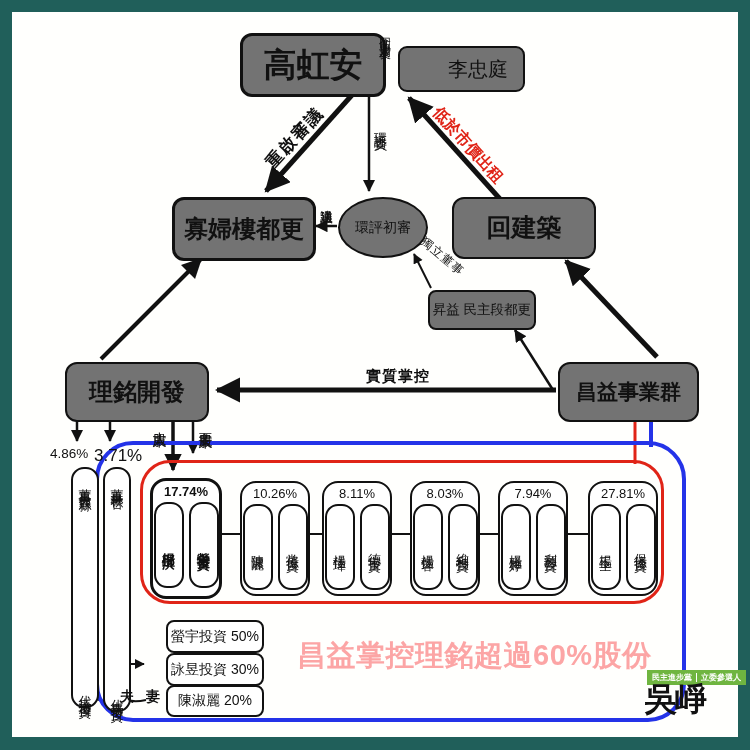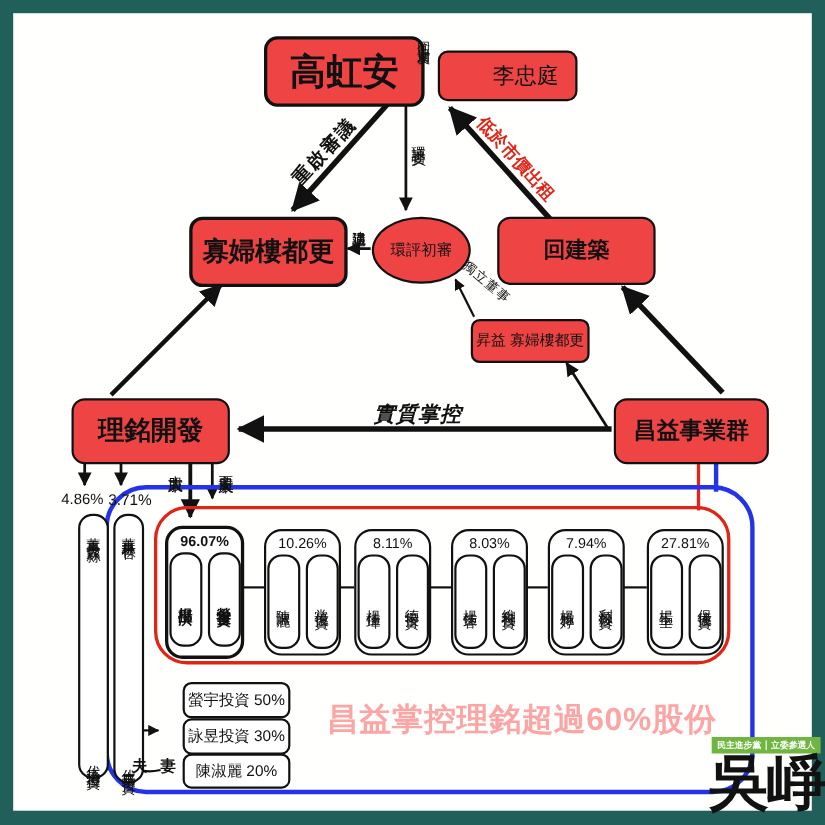--- a/index.html
+++ b/index.html
@@ -1,20 +1,20 @@
 <!DOCTYPE html>
 <html><head>
 <meta charset="utf-8">
 <style>
   html,body{margin:0;padding:0;}
   #stage{position:relative;width:750px;height:750px;background:#205f5a;overflow:hidden;
          font-family:"Liberation Sans",sans-serif;color:#111;}
   #paper{position:absolute;left:12px;top:12px;width:726px;height:725px;background:#fffffd;}
   #wires{position:absolute;left:0;top:0;z-index:2;}
-  .node{position:absolute;z-index:3;background:#ef4444;border:2.5px solid #111;border-radius:12px;
+  .node{position:absolute;z-index:3;background:#737373;border:2.5px solid #111;border-radius:12px;
         display:flex;align-items:center;justify-content:center;text-align:center;line-height:1.1;}
   .rect-frame{position:absolute;z-index:2;background:transparent;}
   .lbl{position:absolute;z-index:4;line-height:1.15;white-space:nowrap;}
   .vtext{writing-mode:vertical-rl;text-orientation:upright;line-height:1;}
   .dirpill{position:absolute;z-index:3;width:24px;background:#fff;border:2px solid #111;border-radius:13px;
            display:flex;flex-direction:column;align-items:center;justify-content:space-between;
            padding:9px 0;font-size:13px;letter-spacing:2px;}
   .group{position:absolute;z-index:3;background:#fff;border:2.2px solid #111;border-radius:16px;
          display:flex;flex-direction:column;align-items:center;padding-top:3px;}
   .group.bold{border-width:3.5px;font-weight:bold;}
@@ -69,54 +69,54 @@
     <path d="M117,691 C122,701 132,703 146,700" stroke="#111" stroke-width="2" fill="none"></path>
   </svg>
 
   <div class="rect-frame" style="left:95px;top:441px;width:583px;height:273px;border:4px solid #2433e8;border-radius:38px;"></div>
   <div class="rect-frame" style="left:140px;top:460px;width:518px;height:138px;border:3px solid #e02417;border-radius:30px;z-index:3;"></div>
 
   <div class="node" style="left:240px;top:33px;width:140px;height:58px;border-width:3.5px;font-size:33px;font-weight:bold;">高虹安</div>
   <div class="node" style="left:398px;top:46px;width:90px;height:42px;border-radius:9px;font-size:20px;padding-left:33px;">李忠庭</div>
   <div class="node" style="left:338px;top:197px;width:86px;height:57px;border-radius:50%;font-size:14px;">環評初審</div>
   <div class="node" style="left:172px;top:197px;width:138px;height:58px;border-width:3px;font-size:24px;font-weight:bold;">寡婦樓都更</div>
-  <div class="node" style="left:452px;top:197px;width:140px;height:58px;font-size:20px;font-weight:bold;font-family:Liberation Serif, serif;">回建築</div>
-  <div class="node" style="left:428px;top:290px;width:104px;height:36px;border-width:2px;border-radius:8px;font-size:13.5px;">昇益 寡婦樓都更</div>
+  <div class="node" style="left:452px;top:197px;width:140px;height:58px;font-size:25px;font-weight:bold;font-family:Liberation Serif, serif;">回建築</div>
+  <div class="node" style="left:428px;top:290px;width:104px;height:36px;border-width:2px;border-radius:8px;font-size:13.5px;">昇益 民主段都更</div>
   <div class="node" style="left:65px;top:362px;width:140px;height:56px;font-size:24px;font-weight:bold;">理銘開發</div>
   <div class="node" style="left:558px;top:362px;width:137px;height:56px;font-size:21px;font-weight:bold;">昌益事業群</div>
 
   <div class="lbl" style="left:379px;top:28px;display:flex;flex-direction:column;gap:5px;align-items:center;font-size:12px;">
     <span class="vtext" style="letter-spacing:1px;">同住</span>
     <span class="vtext" style="letter-spacing:1px;">男女朋友</span>
   </div>
   <div class="lbl" style="left:250px;top:128px;width:90px;text-align:center;font-size:17px;font-weight:bold;letter-spacing:2px;transform:rotate(-47deg);">重啟審議</div>
   <div class="lbl vtext" style="left:374px;top:122px;font-size:13px;letter-spacing:2px;">環評委員</div>
   <div class="lbl" style="left:413px;top:136px;width:110px;text-align:center;font-size:16px;font-weight:bold;color:#e02417;transform:rotate(48deg);">低於市價出租</div>
   <div class="lbl vtext" style="left:320px;top:200px;font-size:12.5px;letter-spacing:0.5px;">建議通過</div>
   <div class="lbl" style="left:412px;top:250px;width:60px;text-align:center;font-size:12px;letter-spacing:1px;transform:rotate(40deg);">獨立董事</div>
-  <div class="lbl" style="left:340px;top:367px;width:90px;text-align:left;font-size:19px;font-weight:bold;letter-spacing:1px;font-style:italic;">實質掌控</div>
+  <div class="lbl" style="left:340px;top:367px;width:90px;text-align:right;font-size:15px;font-weight:bold;letter-spacing:1px;">實質掌控</div>
   <div class="lbl vtext" style="left:153px;top:421px;font-size:14px;letter-spacing:1px;z-index:4;">大股東</div>
   <div class="lbl vtext" style="left:199px;top:421px;font-size:14px;letter-spacing:1px;z-index:4;">主要股東</div>
 
-  <div class="lbl" style="left:50px;top:446px;width:44px;text-align:right;font-size:13.5px;">4.86%</div>
-  <div class="lbl" style="left:94px;top:446px;width:44px;text-align:right;font-size:14px;">3.71%</div>
+  <div class="lbl" style="left:50px;top:446px;width:44px;text-align:left;font-size:13.5px;">4.86%</div>
+  <div class="lbl" style="left:94px;top:446px;width:44px;text-align:left;font-size:17px;">3.71%</div>
 
   <div class="dirpill" style="left:71px;top:467px;height:219px;">
     <span class="vtext">董事長曾森縣</span>
     <span class="vtext">代表治道投資</span>
   </div>
   <div class="dirpill" style="left:103px;top:467px;height:223px;">
     <span class="vtext">董事林秋杏</span>
     <span class="vtext">代表恭平投資</span>
   </div>
   <div class="lbl" style="left:120px;top:688px;font-size:14px;font-weight:bold;">夫</div>
   <div class="lbl" style="left:146px;top:688px;font-size:14px;font-weight:bold;">妻</div>
 
   <div class="group bold" style="left:150px;top:478px;width:66px;height:112px;">
-    <div class="group-pct">96.07%</div>
+    <div class="group-pct">17.74%</div>
     <div class="group-pills">
       <div class="gpill vtext">楊郘淇</div>
       <div class="gpill vtext">螢宇投資</div>
     </div>
   </div>
   <div class="group" style="left:240px;top:481px;width:66px;height:108px;">
     <div class="group-pct">10.26%</div>
     <div class="group-pills">
       <div class="gpill vtext">陳淑麗</div>
       <div class="gpill vtext">常億投資</div>
@@ -155,14 +155,14 @@
   <div class="holding" style="top:653px;">詠昱投資 30%</div>
   <div class="holding" style="top:685px;height:28px;">陳淑麗 20%</div>
 
   <div class="lbl" style="left:297px;top:639px;font-size:29px;font-weight:bold;color:#fca5a5;letter-spacing:0.5px;">昌益掌控理銘超過60%股份</div>
 
   <div class="badge">
     <span>民主進步黨</span>
     <span class="sep"></span>
     <span>立委參選人</span>
   </div>
-  <div class="lbl" style="left:645px;top:681px;font-size:54px;font-weight:bold;letter-spacing:-2px;z-index:5;text-align:right;">吳崢</div>
+  <div class="lbl" style="left:645px;top:681px;font-size:32px;font-weight:bold;letter-spacing:-2px;z-index:5;text-align:right;">吳崢</div>
 </div>
 
 </body></html>

